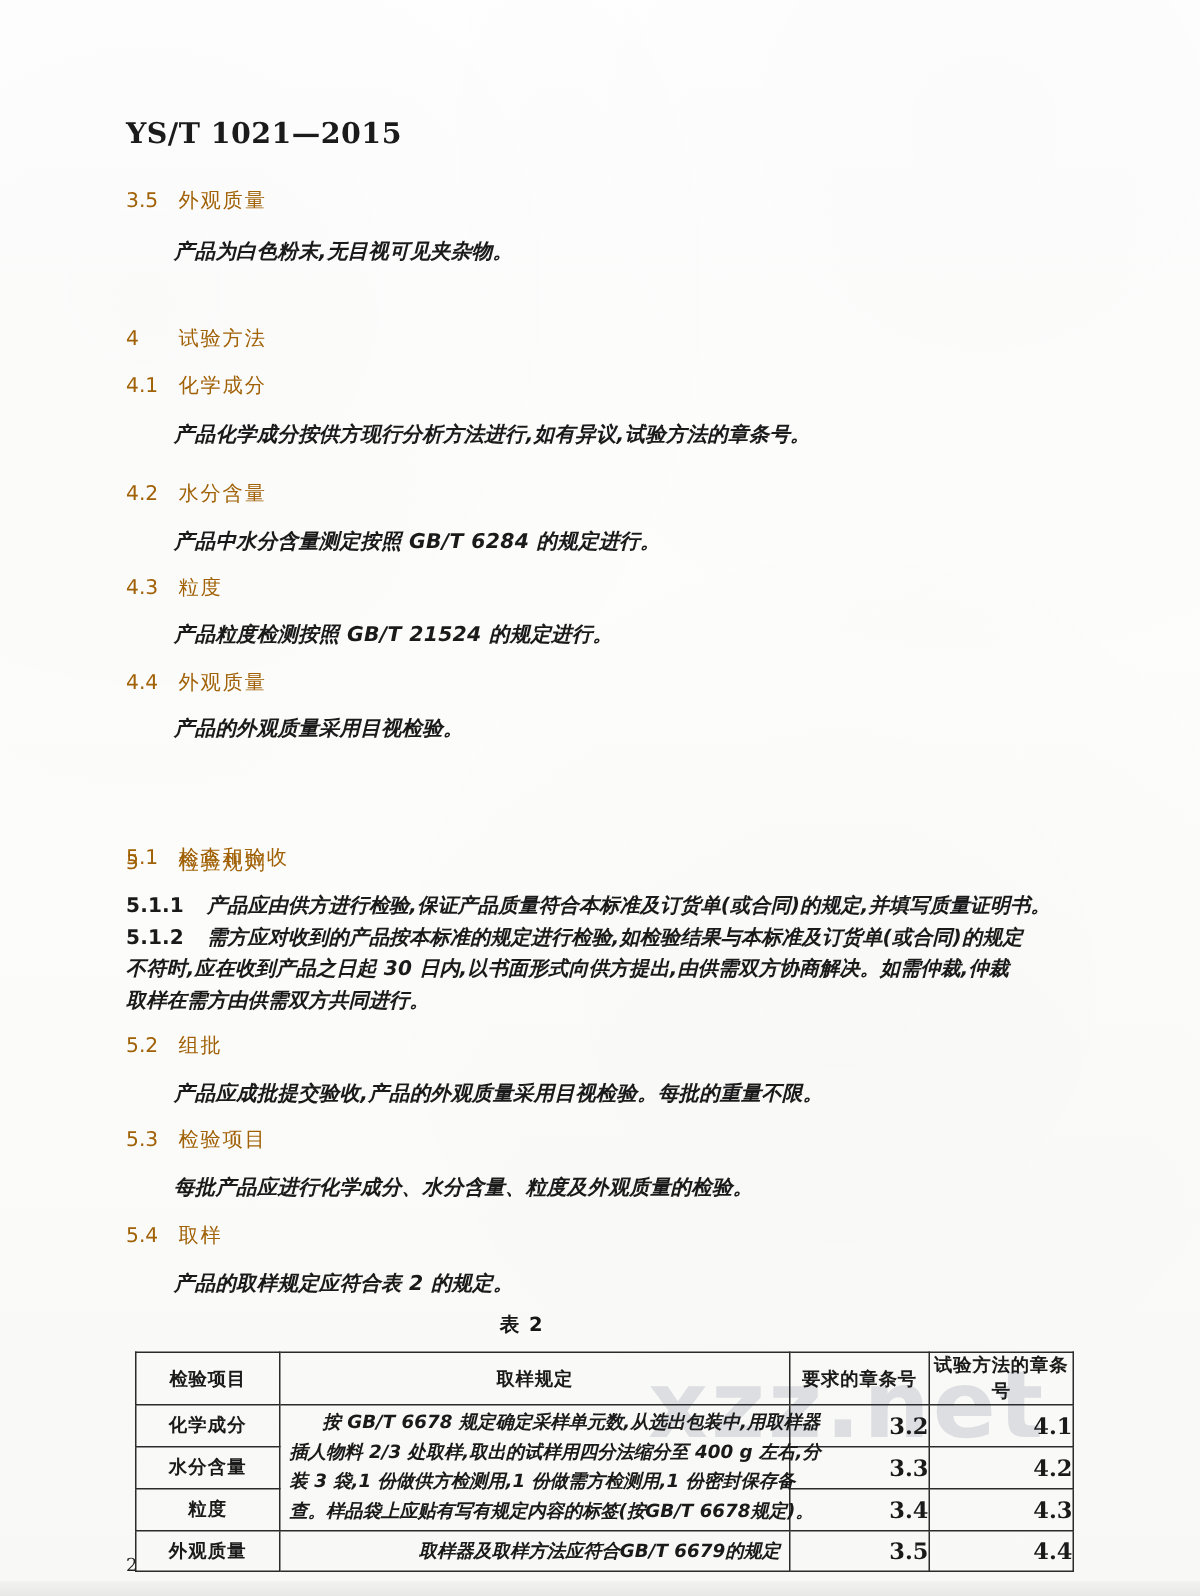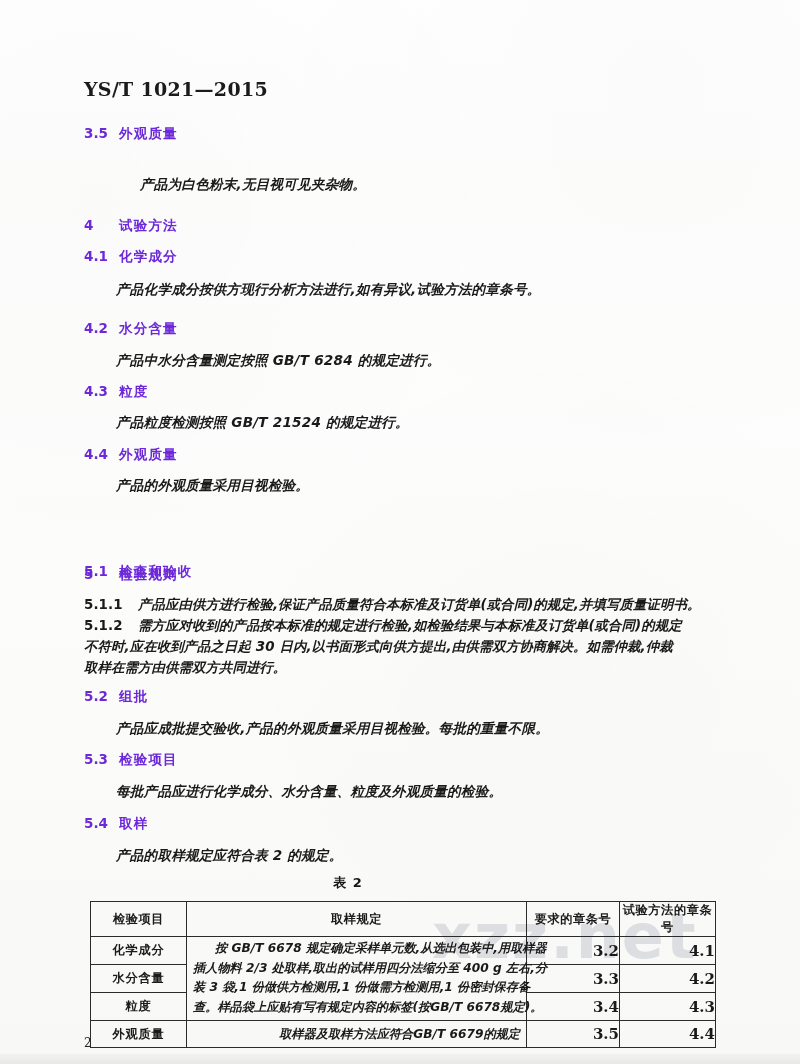--- a/index.html
+++ b/index.html
@@ -53,23 +53,23 @@
     font-weight: bold;
     font-size: 19px;
     letter-spacing: 0.3px;
     color: #1b1b1b;
   }
 
   
   .clause {
     position: absolute;
     left: 84px;
-    font-weight: bold;
+    font-weight: normal;
     font-size: 13.5px;
-    color: #6d28d9;
+    color: #a16207;
     white-space: nowrap;
   }
   .clause .num {
     display: inline-block;
     min-width: 26px;
   }
   .clause .title {
     margin-left: 9px;
     letter-spacing: 1.2px;
   }
@@ -212,21 +212,21 @@
 
   <div class="watermark">xzz.net</div>
 
   <div class="content">
 
     <div class="doc-header">YS/T 1021—2015</div>
 
     <div class="clause" style="top:125px;">
       <span class="num">3.5</span><span class="title">外观质量</span>
     </div>
-    <div class="para" style="top:176px;margin-left:24px;">产品为白色粉末,无目视可见夹杂物。</div>
+    <div class="para" style="top:159px;">产品为白色粉末,无目视可见夹杂物。</div>
 
     <div class="clause" style="top:217px;">
       <span class="num">4</span><span class="title">试验方法</span>
     </div>
 
     <div class="clause" style="top:248px;">
       <span class="num">4.1</span><span class="title">化学成分</span>
     </div>
     <div class="para" style="top:281px;">产品化学成分按供方现行分析方法进行,如有异议,试验方法的章条号。</div>
 

